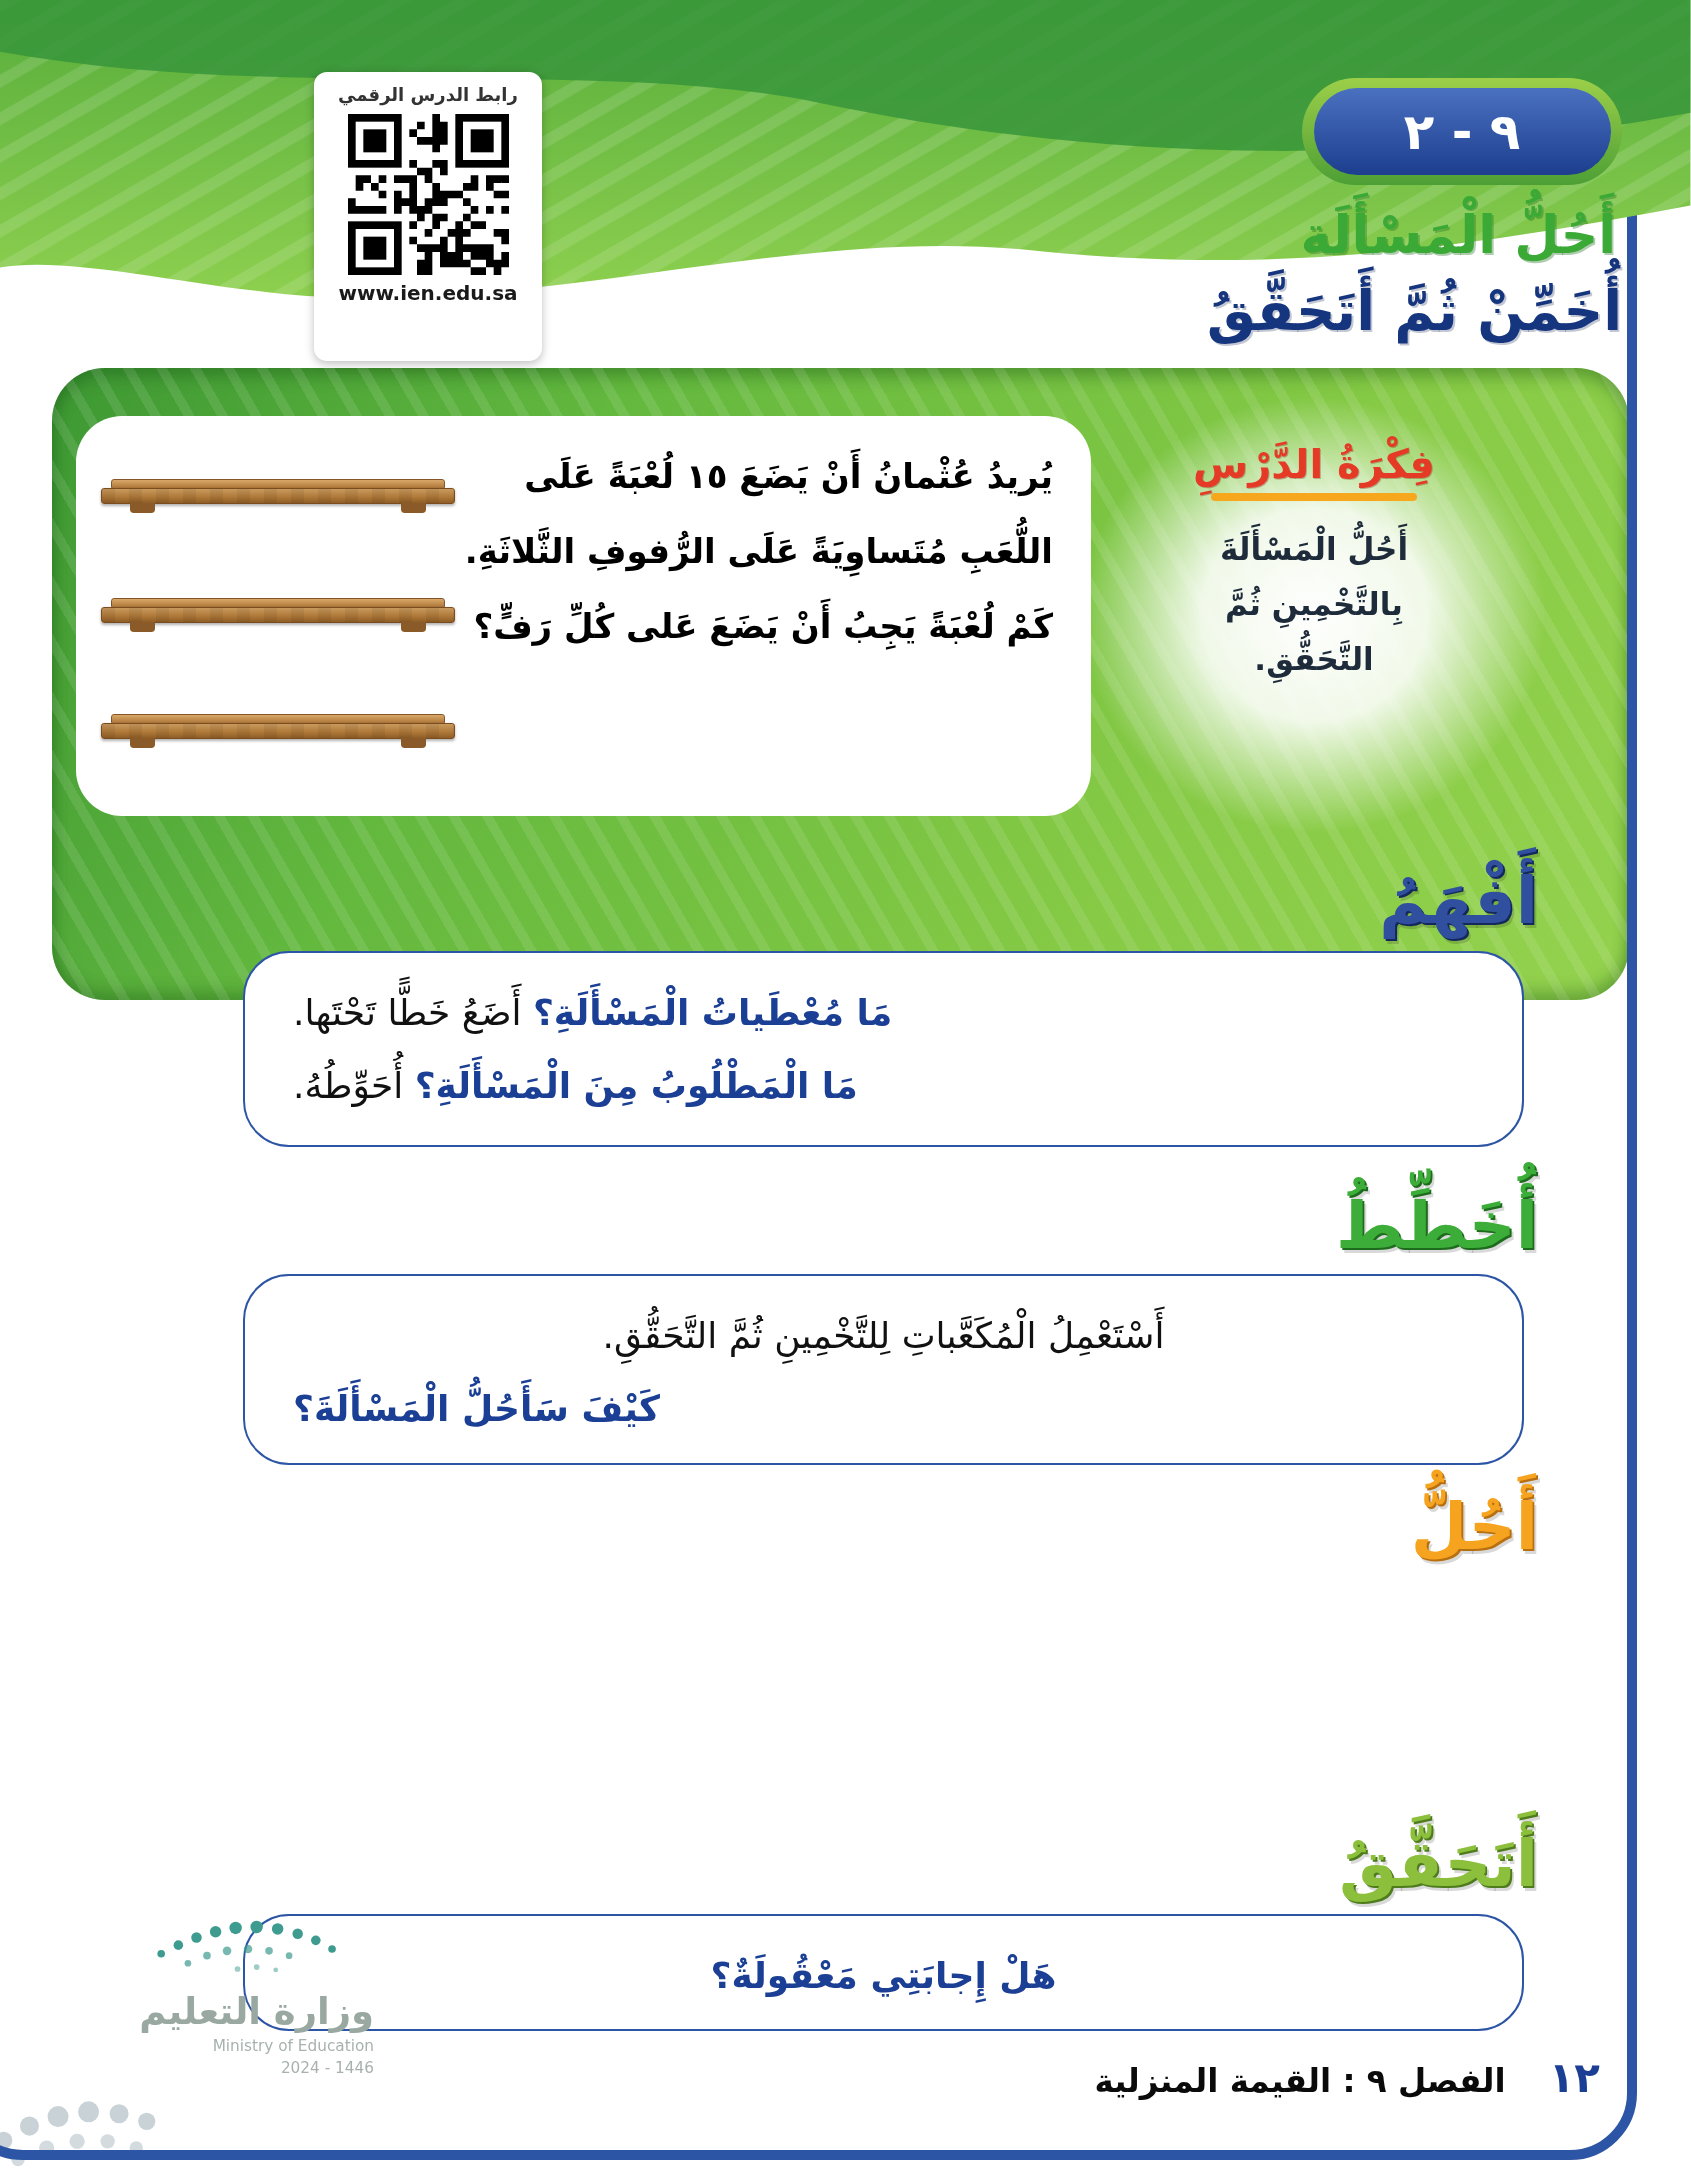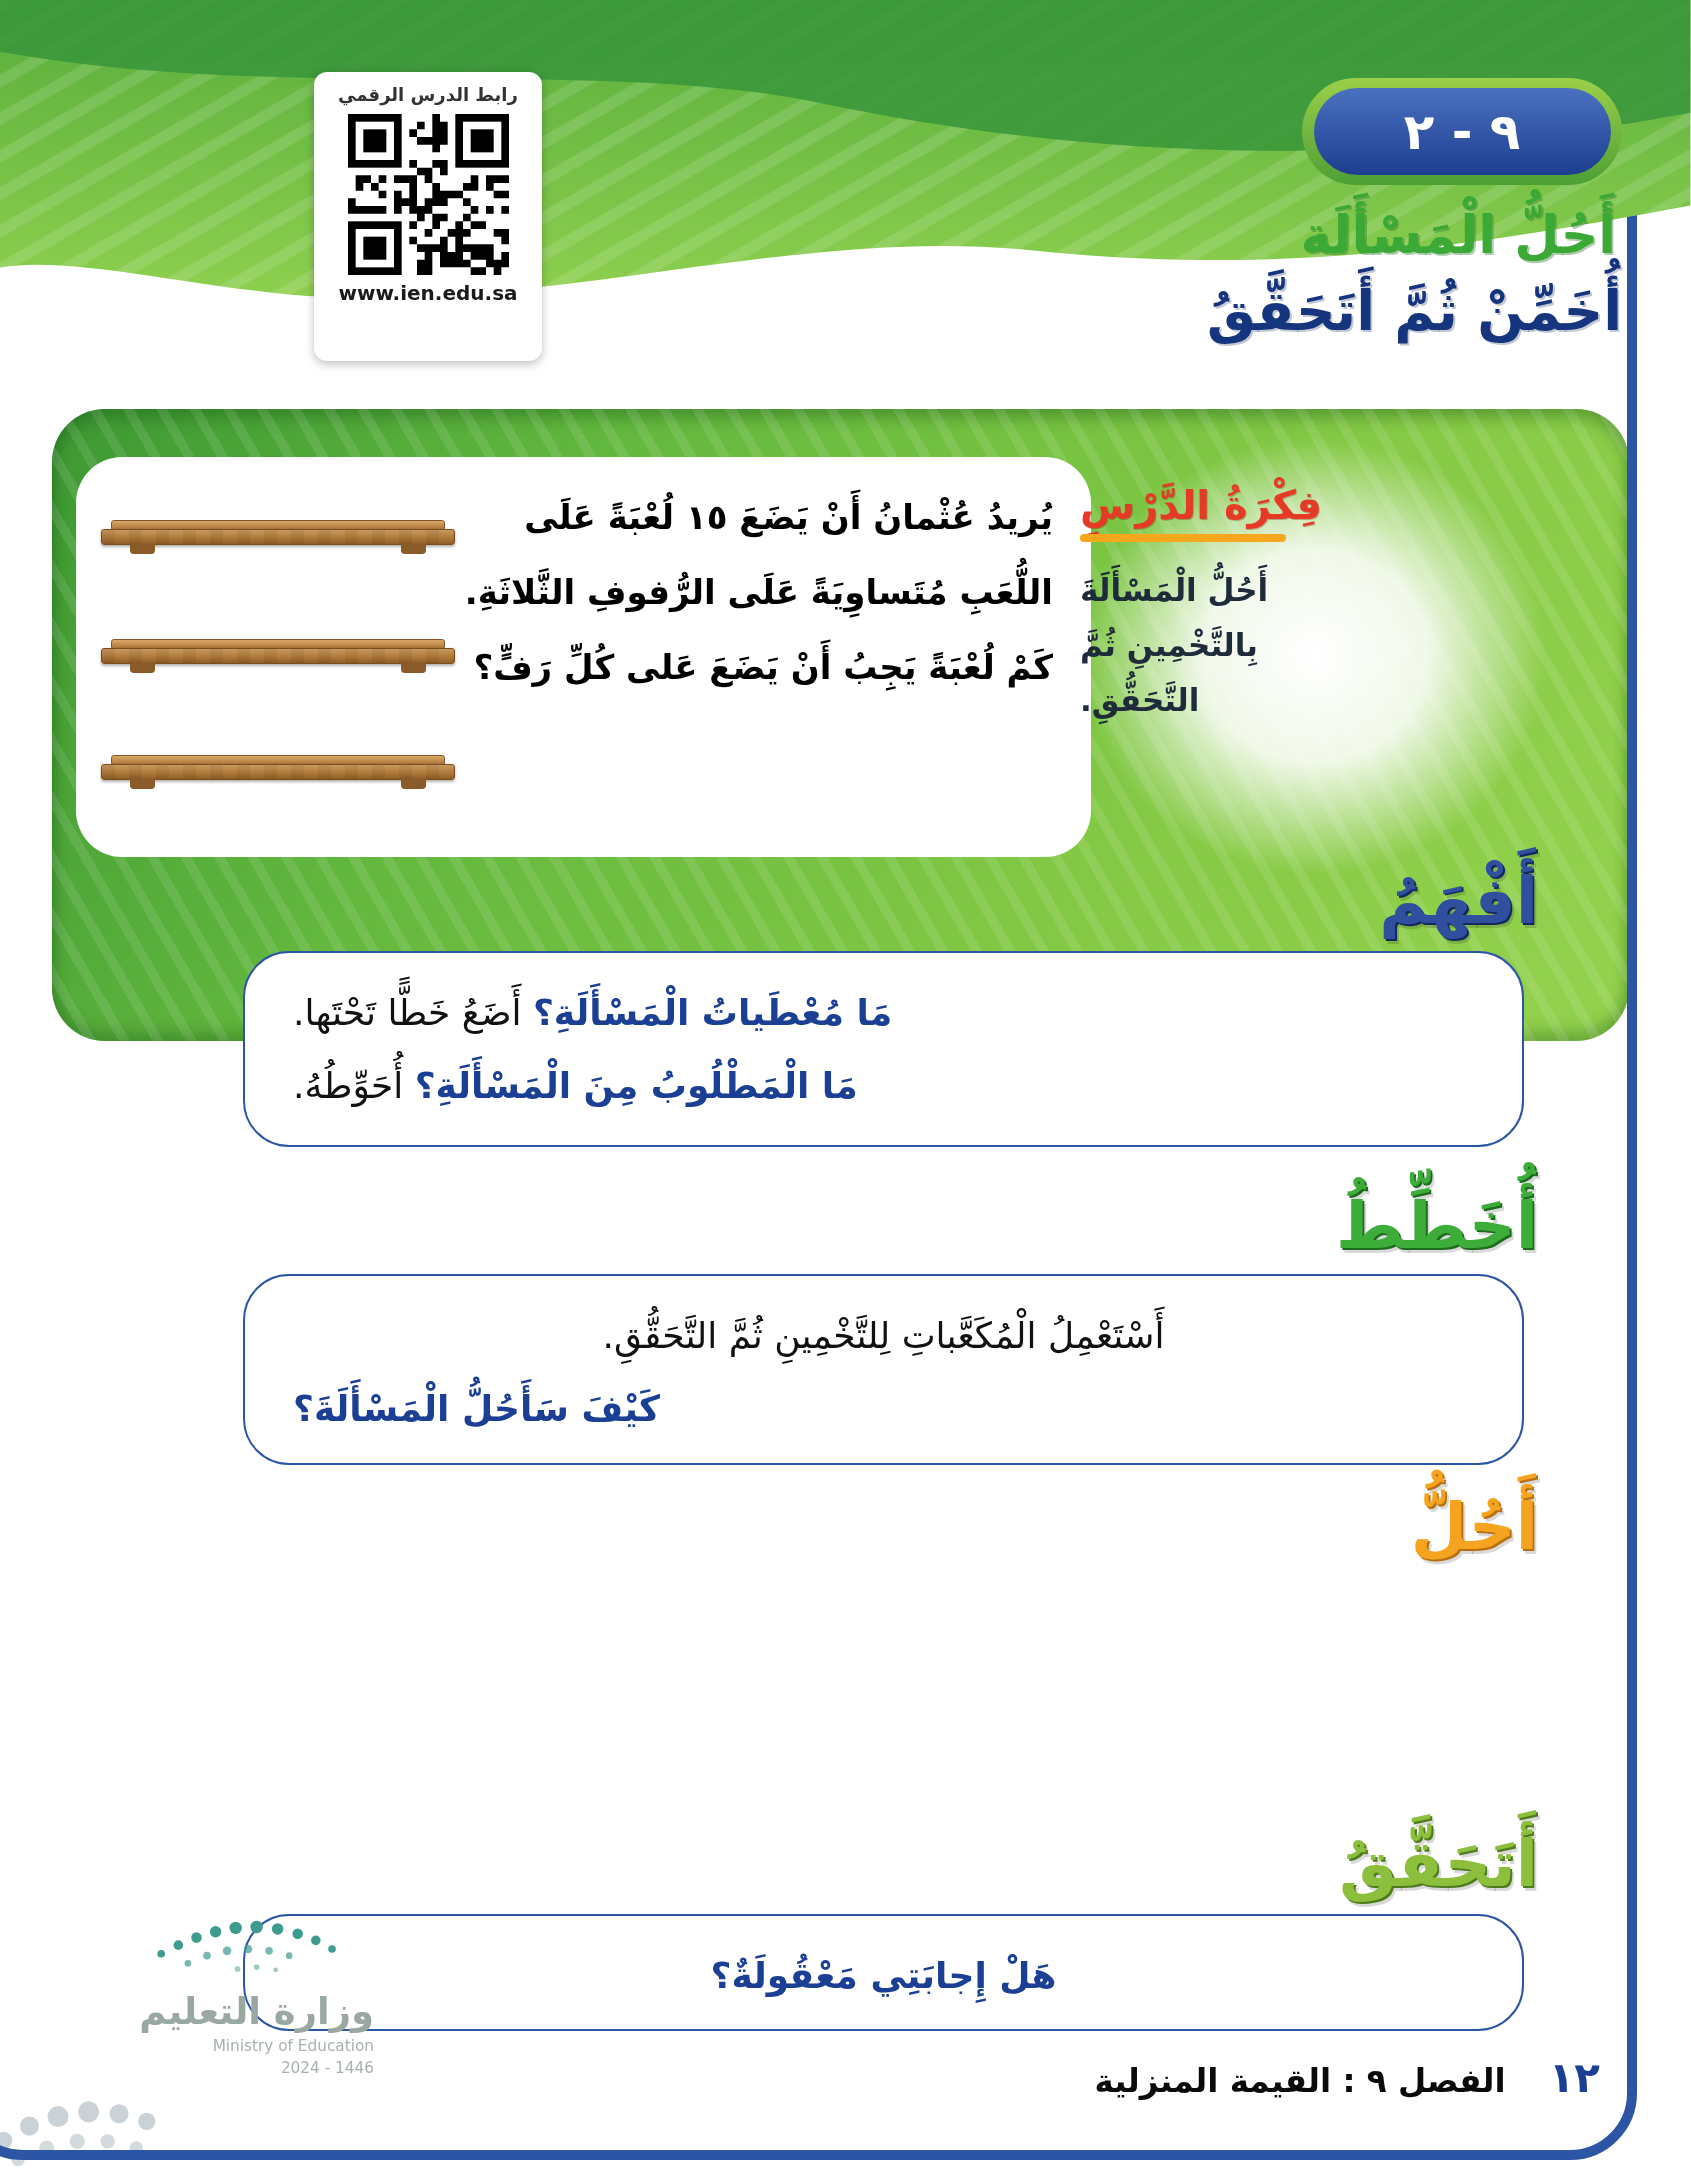--- a/index.html
+++ b/index.html
@@ -32,21 +32,21 @@
                 font-size:52px; font-weight:bold; color:#3aa935;
                 text-shadow:1.9px 1.9px 0 rgba(30,110,30,.35); }
   .title-sub  { position:absolute; right:69px; top:279px; z-index:6;
                 font-size:55px; font-weight:bold; color:#16357f;
                 text-shadow:1.9px 1.9px 0 rgba(10,30,80,.25); }
 
   
   .panel { position:absolute; left:53px; right:62px; top:368px; height:632px;
            border-radius:53px; z-index:2; overflow:hidden;
            background:linear-gradient(120deg,#3d9833 0%,#63b83e 30%,#86ca45 70%,#94d24e 100%);
-           box-shadow:inset 0 9.6px 15.3px rgba(20,80,20,.35), inset 0 -9.6px 15.3px rgba(20,80,20,.30);margin-top:41px; }
+           box-shadow:inset 0 9.6px 15.3px rgba(20,80,20,.35), inset 0 -9.6px 15.3px rgba(20,80,20,.30); }
   .panel-stripes { position:absolute; inset:0;
            background:repeating-linear-gradient(60deg, rgba(255,255,255,.10) 0 9.6px, transparent 9.6px 29px); }
 
   .problem-box { position:absolute; left:24px; top:48px; width:1015px; height:400px;
                  background:#fff; border-radius:46px; }
   .problem-text { position:absolute; top:23px; right:38px; text-align:right; }
   .problem-line { font-size:34px; font-weight:bold; color:#000; line-height:75px; white-space:nowrap; }
 
   .shelf { position:absolute; width:354px; height:36px; left:25px; }
   .shelf .rail  { position:absolute; top:0; left:9.6px; right:9.6px; height:10.5px;
@@ -55,21 +55,21 @@
                   background:linear-gradient(#c99a5e 0%,#b07a3a 55%,#8f5e26 100%),
                              repeating-linear-gradient(90deg, rgba(0,0,0,.06) 0 13.4px, transparent 13.4px 27px);
                   background-blend-mode:multiply;
                   border:1px solid #7a4c1e; border-radius:2.9px; box-shadow:0 1.9px 2.9px rgba(0,0,0,.3); }
   .shelf .br { position:absolute; top:24px; width:25px; height:9.6px; background:#8a5a28;
                border-radius:0 0 3.8px 3.8px; }
   .shelf .br.l { left:29px; } .shelf .br.r { right:29px; }
   #shelf-1 { top:63px; } #shelf-2 { top:182px; } #shelf-3 { top:298px; }
 
   .idea { position:absolute; right:81px; top:27px; width:468px; height:440px;
-          display:flex; flex-direction:column; align-items:flex-end; padding-top:46px;
+          display:flex; flex-direction:column; align-items:center; padding-top:46px;
           background:radial-gradient(ellipse at center, #ffffff 0%, rgba(255,255,255,.88) 34%, rgba(255,255,255,0) 70%); }
   .idea-title { font-size:40px; font-weight:bold; color:#e53b26; text-shadow:1px 1px 0 rgba(120,20,10,.3); }
   .idea-underline { width:206px; height:8.6px; background:#f6a71d; border-radius:4.8px; margin:5.7px 0 21px; }
   .idea-line { font-size:31px; font-weight:bold; color:#1e2b3a; line-height:55px; }
 
   
   .sec-heading { position:absolute; right:153px; z-index:2; font-size:65px; font-weight:bold;
                  text-shadow:2.9px 3.8px 0 rgba(0,0,0,.18); }
   #h-understand { top:863px;  color:#30509f; text-shadow:1.9px 1.9px 0 #14285e, 3.8px 4.8px 0 rgba(0,0,0,.15); }
   #h-plan       { top:1188px; color:#3dad39; text-shadow:1.9px 1.9px 0 #1d6b1d, 3.8px 4.8px 0 rgba(0,0,0,.15); }

